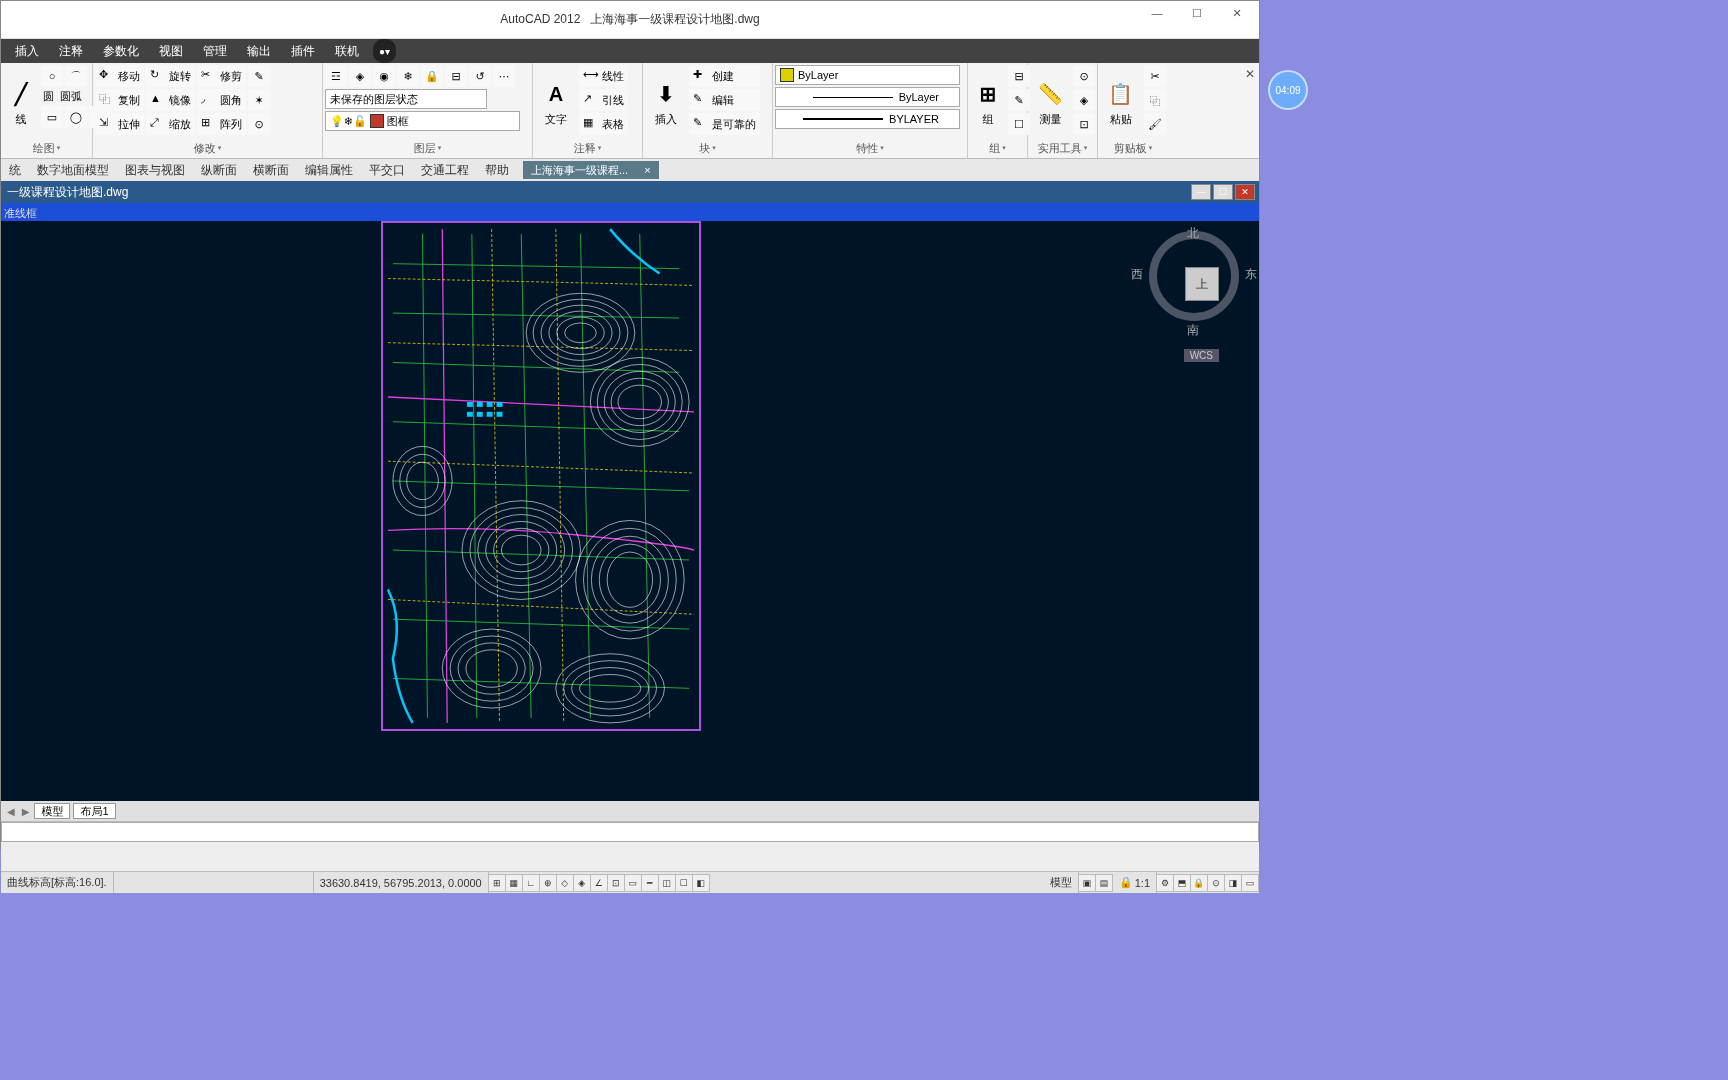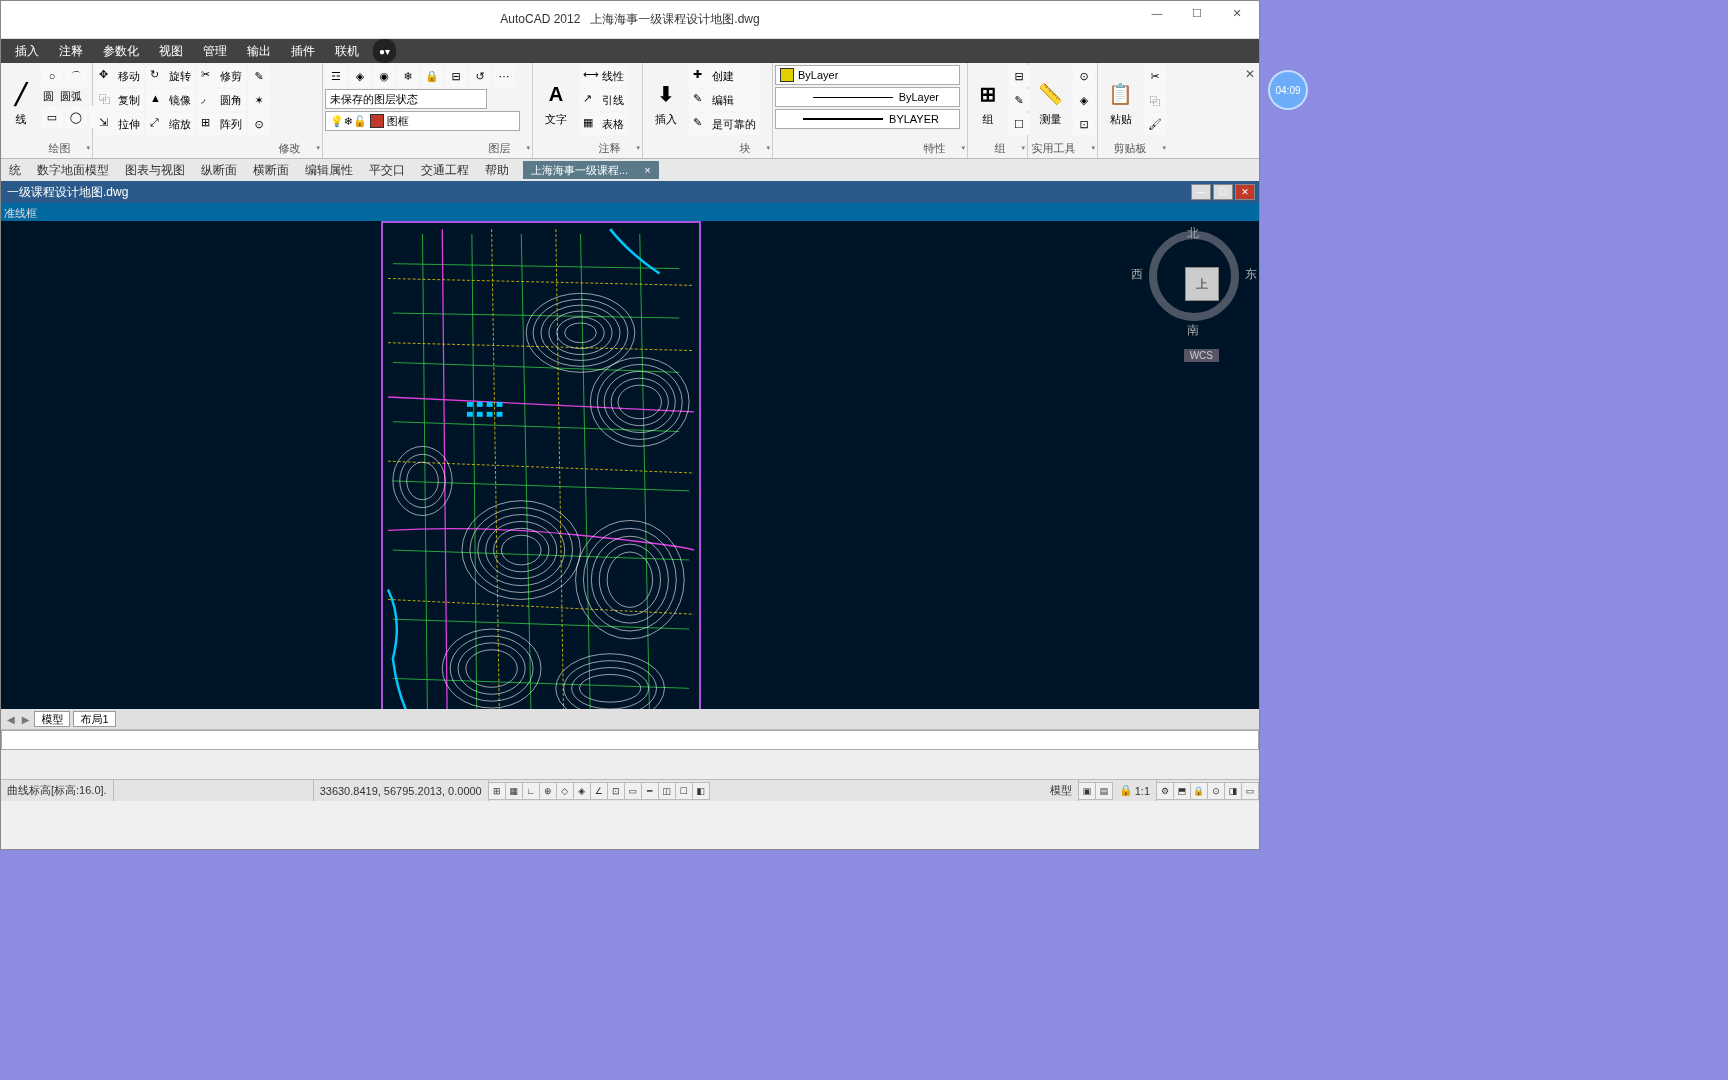--- a/index.html
+++ b/index.html
@@ -10,38 +10,38 @@
 .titlebar .winbtns { position:absolute; right:2px; top:2px; display:flex; gap:0; }
 .titlebar .winbtns span { width:40px; height:20px; display:flex; align-items:center; justify-content:center; font-size:11px; color:#555; }
 
 .menubar { height:24px; background:#424242; display:flex; align-items:center; padding:0 4px; }
 .menubar span { color:#fff; font-size:12px; padding:0 10px; height:100%; display:flex; align-items:center; }
 .menubar .help-pill { background:#222; border-radius:10px; font-size:10px; padding:0 6px; margin-left:4px;}
 
 .ribbon { height:96px; background:#f4f4f4; display:flex; border-bottom:1px solid #bbb; position:relative;}
 .panel { border-right:1px solid #ccc; display:flex; flex-direction:column; padding:2px; }
 .panel-body { flex:1; display:flex; gap:2px; }
-.panel-label { height:16px; text-align:center; font-size:11px; color:#555; display:flex; align-items:center; justify-content:flex-end; gap:16px; }
+.panel-label { height:16px; text-align:center; font-size:11px; color:#555; display:flex; align-items:center; justify-content:center; gap:2px; }
 .panel-label .dd { font-size:7px; color:#777; }
 .btncol { display:flex; flex-direction:column; gap:2px; }
 .btnrow { display:flex; gap:2px; }
 .ibtn { width:22px; height:22px; border:1px solid transparent; display:flex; align-items:center; justify-content:center; font-size:11px; background:#f8f8f8; }
 .txtbtn { height:22px; display:flex; align-items:center; font-size:11px; padding:0 4px; gap:3px; background:#f8f8f8; }
 .txtbtn .ico { width:16px; height:16px; display:inline-block; }
 .bigbtn { width:42px; display:flex; flex-direction:column; align-items:center; justify-content:center; gap:2px; padding:2px;}
 .bigbtn .bigico { width:32px; height:32px; border:1px solid transparent; display:flex; align-items:center; justify-content:center; font-size:20px; font-weight:bold;}
 .bigbtn .biglbl { font-size:11px; }
 .dropdown-input { height:20px; font-size:11px; padding:0 4px; border:1px solid #aaa; background:#fff; display:flex; align-items:center; }
 .close-ribbon { position:absolute; right:4px; top:4px; font-size:12px; color:#555; cursor:pointer;}
 
 .secondbar { height:22px; background:#e8e8e8; display:flex; align-items:center; font-size:12px; }
 .secondbar span.m { padding:0 8px; color:#333; }
 .secondbar .filetab { background:#5a7a8a; color:#fff; padding:0 8px; margin-left:6px; height:18px; display:flex; align-items:center; gap:16px; font-size:11px;}
 
-.docwin { position:relative; height:528px; background:#0369a1; }
+.docwin { position:relative; height:620px; background:#1d4ed8; }
 .docwin .dtitle { height:22px; background:#2b5a8a; color:#fff; font-size:12px; display:flex; align-items:center; padding:0 6px; position:relative;}
 .docwin .dbtns { position:absolute; right:4px; display:flex; gap:2px;}
 .docwin .dbtns span { width:20px; height:16px; background:#ddd; border:1px solid #888; display:flex; align-items:center; justify-content:center; font-size:9px;}
 .docwin .dbtns .xb { background:#c0392b; color:#fff;}
 .docwin .smalltxt { position:absolute; left:3px; top:25px; color:#ddd; font-size:11px;}
 
 .canvas-area { position:absolute; left:0; top:40px; right:0; bottom:0; background:#001428; overflow:hidden;}
 .drawing { position:absolute; left:380px; top:0; width:320px; height:510px; border:2px solid #b050e0;}
 .svgmap { width:100%; height:100%; }
 

